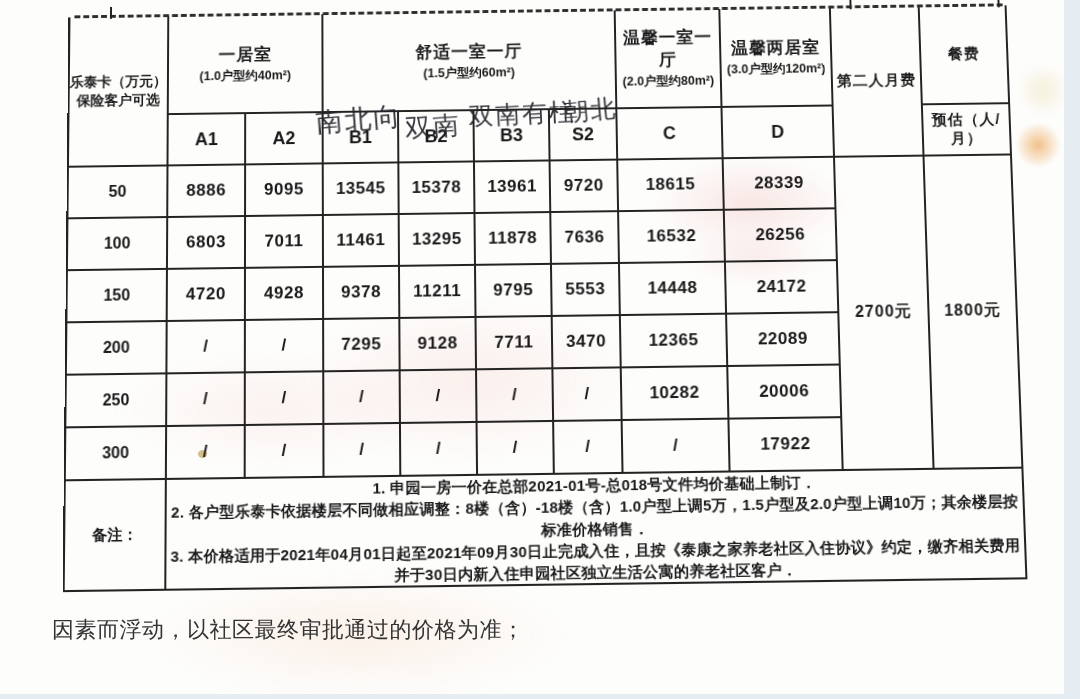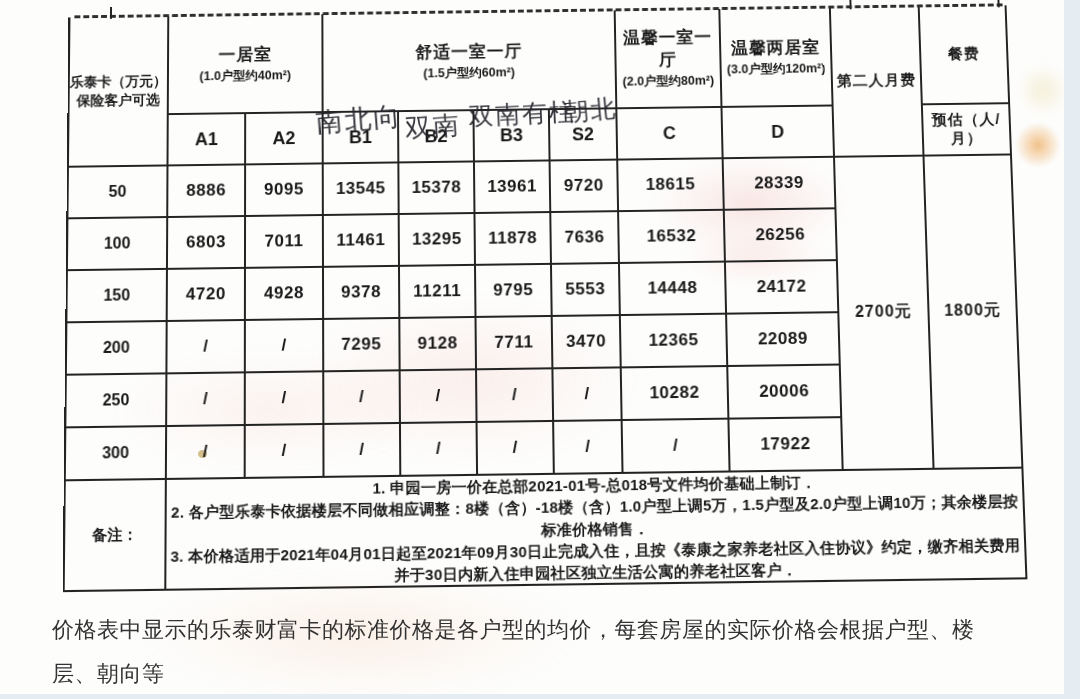--- a/index.html
+++ b/index.html
@@ -243,19 +243,18 @@
             <div>1. 申园一房一价在总部2021-01号-总018号文件均价基础上制订．</div>
             <div>2. 各户型乐泰卡依据楼层不同做相应调整：8楼（含）-18楼（含）1.0户型上调5万，1.5户型及2.0户型上调10万；其余楼层按标准价格销售．</div>
             <div>3. 本价格适用于2021年04月01日起至2021年09月30日止完成入住，且按《泰康之家养老社区入住协议》约定，缴齐相关费用并于30日内新入住申园社区独立生活公寓的养老社区客户．</div>
           </td>
         </tr>
       </tbody>
     </table>
   </div>
 
   <div class="footnote">
-    <div>价格表中显示的乐泰财富卡的标准价格是各户型的均价，每套房屋的实际价格会根据户型、楼层、朝向等</div>
     <div>因素而浮动，以社区最终审批通过的价格为准；</div>
   </div>
 
   <div class="edge-right"></div>
   <div class="edge-bottom"></div>
 </div>
 
 </body></html>

